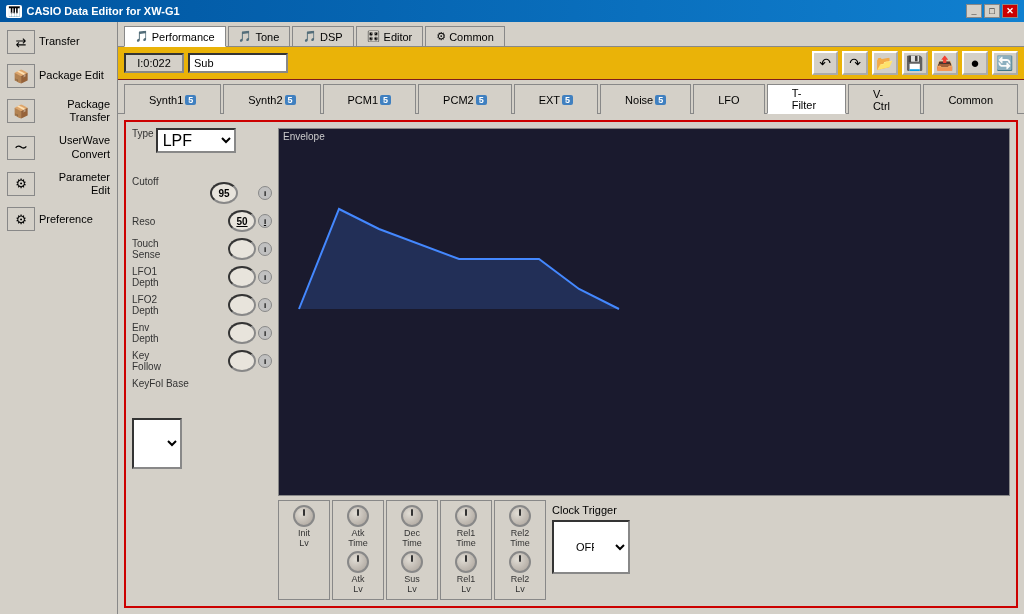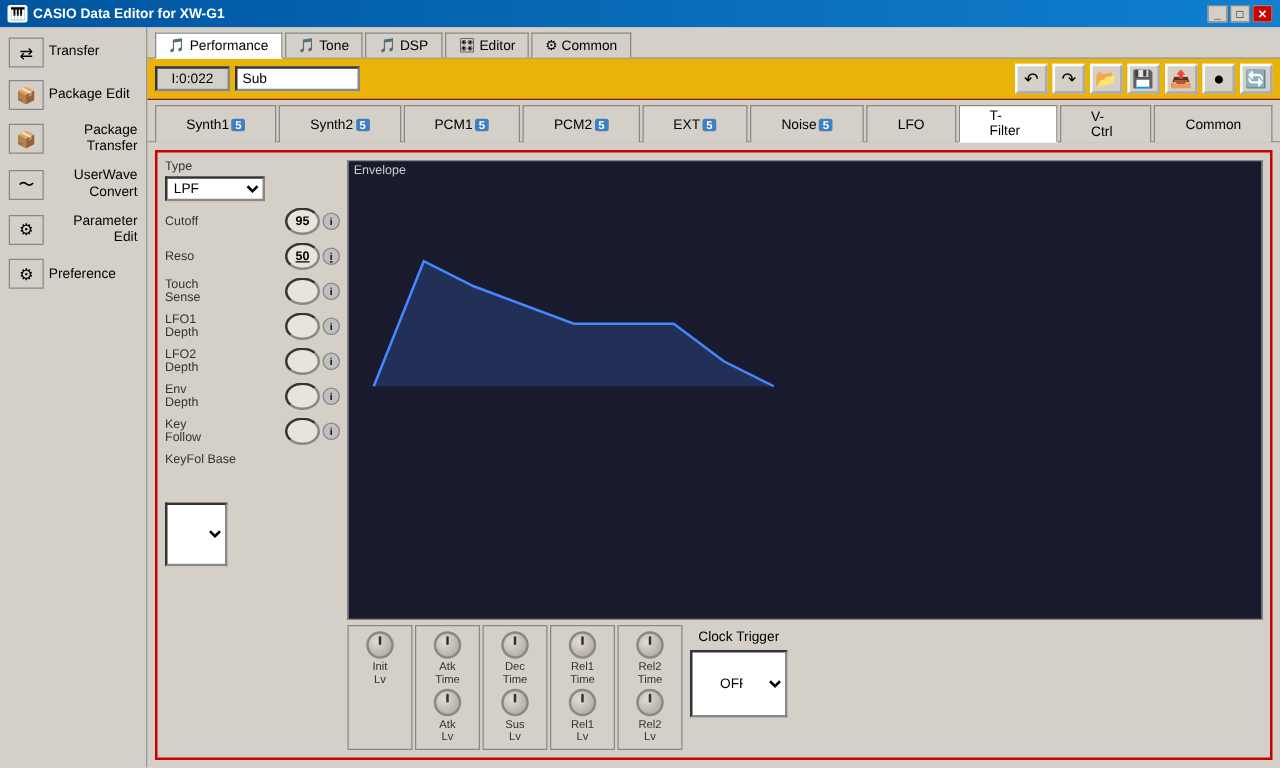--- a/index.html
+++ b/index.html
@@ -147,24 +147,24 @@
     }
     
     
     .left-controls {
       width: 140px;
       flex-shrink: 0;
       display: flex;
       flex-direction: column;
       gap: 4px;
     }
-    .control-group { display: flex; flex-direction: column; gap: 2px; }
+    .control-group { display: flex; flex-direction: row; gap: 2px; }
     .ctrl-label { font-size: 10px; color: #333; }
     .type-select {
-      width: 80px; font-size: 11px;
+      width: 80px; font-size: 16px;
       border: 2px inset #888; background: white; padding: 1px;
     }
     
     .param-row {
       display: flex; align-items: center; justify-content: space-between;
       padding: 1px 0;
     }
     .param-label { font-size: 10px; color: #333; }
     .knob-value {
       width: 28px; height: 22px;
@@ -253,21 +253,21 @@
       border-radius: 1px;
     }
     .knob-label { font-size: 9px; color: #333; text-align: center; line-height: 1.1; }
     
     .clock-trigger-section {
       display: flex;
       flex-direction: column;
       gap: 4px;
       padding: 4px;
     }
-    .clock-label { font-size: 11px; text-align: center; }
+    .clock-label { font-size: 11px; }
     .clock-select {
       width: 78px; font-size: 11px;
       border: 2px inset #888; background: white; padding: 18px;
     }
 
     
     .env-path {
       fill: none; stroke: #4488ff; stroke-width: 2;
     }
     .env-fill {
@@ -405,21 +405,21 @@
             <select class="type-select">
               <option>LPF</option>
               <option>HPF</option>
               <option>BPF</option>
               <option>BEF</option>
             </select>
           </div>
 
           <div class="param-row">
             <span class="param-label">Cutoff</span>
-            <div style="display:flex;align-items:center;gap:2px;">
+            <div style="display:flex;align-items:center;gap:20px;margin-top:24px;">
               <div class="knob-value">95</div>
               <div class="info-btn">i</div>
             </div>
           </div>
 
           <div class="param-row">
             <span class="param-label">Reso</span>
             <div style="display:flex;align-items:center;gap:2px;text-decoration:underline;">
               <div class="knob-value">50</div>
               <div class="info-btn">i</div>

